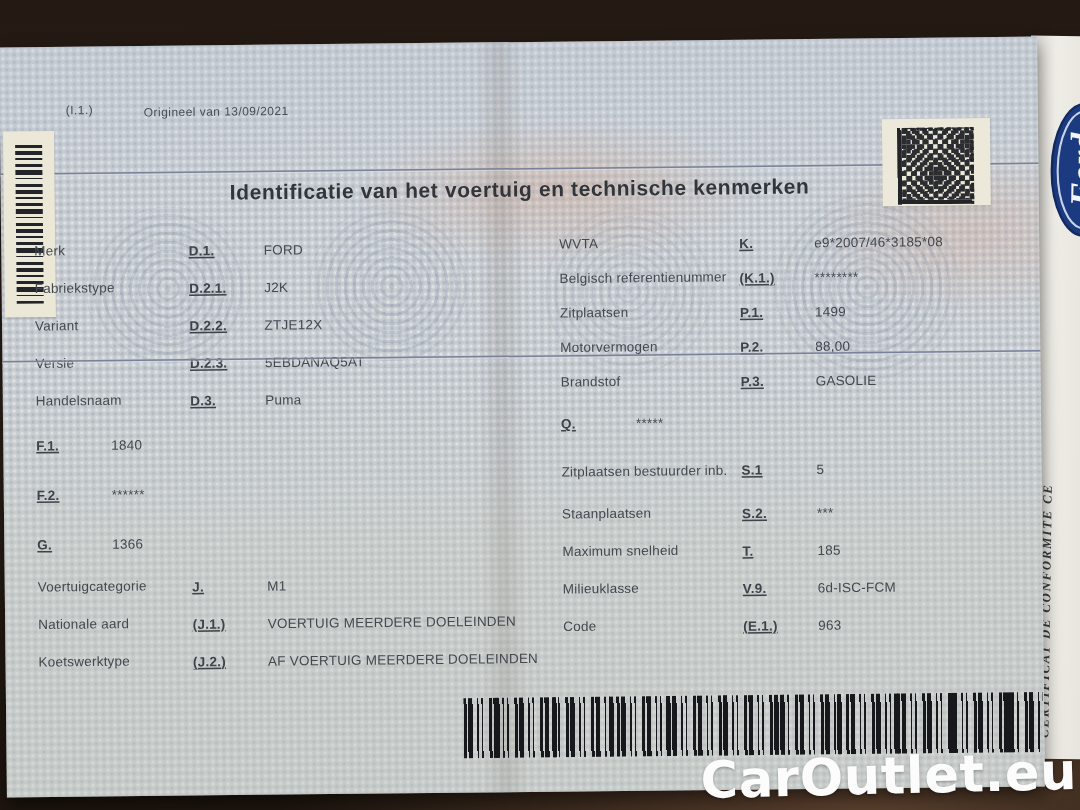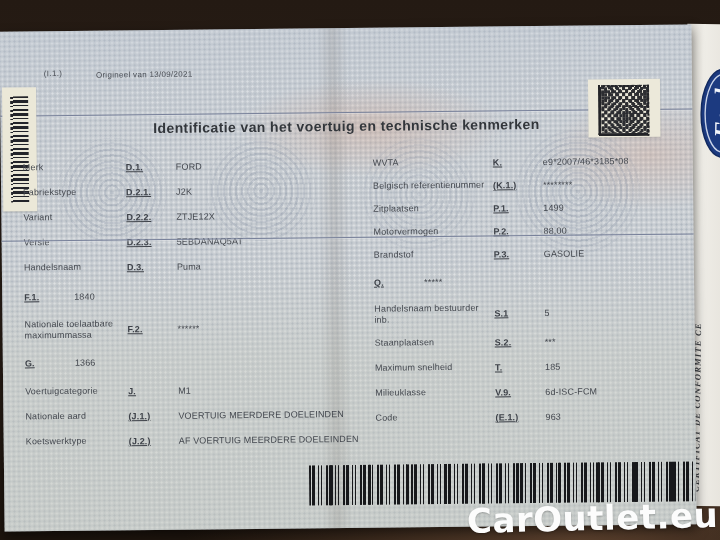--- a/index.html
+++ b/index.html
@@ -172,21 +172,20 @@
       <div class="frow">
         <span class="label">Handelsnaam</span>
         <span class="code">D.3.</span>
         <span class="value">Puma</span>
       </div>
       <div class="frow">
         <span class="code">F.1.</span>
         <span class="value">1840</span>
       </div>
       <div class="frow">
-        <span class="label">Nationale toelaatbare maximummassa</span>
         <span class="code">F.2.</span>
         <span class="value">******</span>
       </div>
       <div class="frow">
         <span class="code">G.</span>
         <span class="value">1366</span>
       </div>
       <div class="frow">
         <span class="label">Voertuigcategorie</span>
         <span class="code">J.</span>
@@ -227,21 +226,21 @@
       <div class="frow">
         <span class="label">Brandstof</span>
         <span class="code">P.3.</span>
         <span class="value">GASOLIE</span>
       </div>
       <div class="frow">
         <span class="code">Q.</span>
         <span class="value">*****</span>
       </div>
       <div class="frow">
-        <span class="label">Handelsnaam bestuurder inb.</span>
+        <span class="label">Zitplaatsen bestuurder inb.</span>
         <span class="code">S.1</span>
         <span class="value">5</span>
       </div>
       <div class="frow">
         <span class="label">Staanplaatsen</span>
         <span class="code">S.2.</span>
         <span class="value">***</span>
       </div>
       <div class="frow">
         <span class="label">Maximum snelheid</span>

